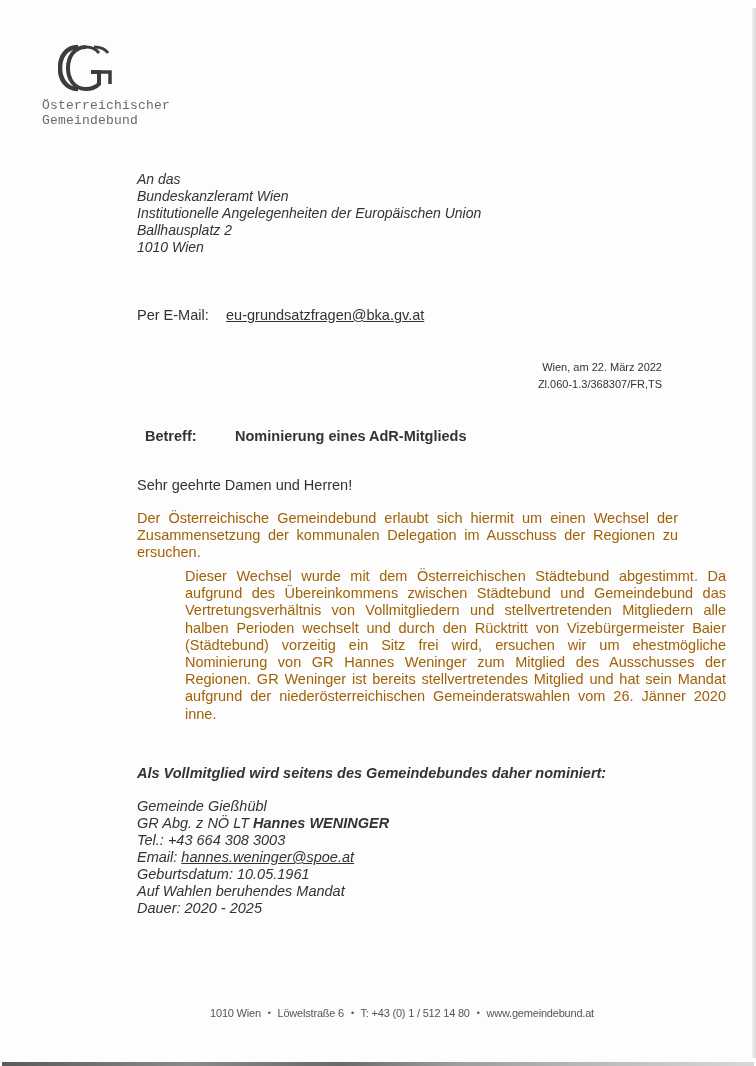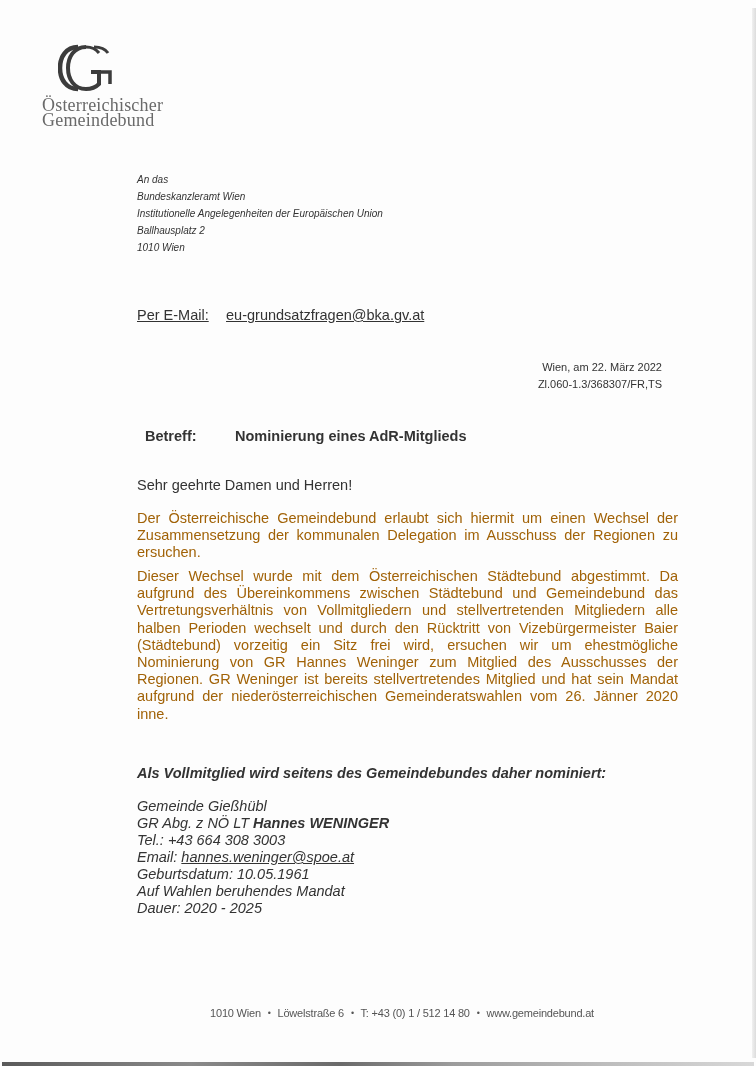--- a/index.html
+++ b/index.html
@@ -15,43 +15,43 @@
       position: absolute; right: 0; top: 8px; width: 4px; height: 1050px;
       background: linear-gradient(to right, #f0f0f0, #dcdcdc);
     }
     .scan-edge-bottom {
       position: absolute; left: 2px; bottom: 0; width: 752px; height: 4px;
       background: linear-gradient(to right, #5a5a5a 0%, #8a8a8a 25%, #6a6a6a 45%, #9c9c9c 60%, #bcbcbc 80%, #d8d8d8 100%);
     }
     .logo { position: absolute; left: 54px; top: 44px; width: 80px; }
     .logo svg { display: block; margin-left: 4px; }
     .logo-text {
-      font-family: Liberation Serif, serif; font-size: 18px; color: #6a6a6a;
+      font-family: Liberation Mono, monospace; font-size: 13px; color: #6a6a6a;
       line-height: 15px; letter-spacing: 0.2px; margin-top: 6px; margin-left: -12px;
     }
     .addr {
       position: absolute; left: 137px; top: 171px;
-      font-style: italic; font-size: 10px; line-height: 17px; color: #333;
+      font-style: italic; font-size: 14px; line-height: 17px; color: #333;
     }
     .email-line { position: absolute; left: 137px; top: 307px; font-size: 14.5px; color: #333; }
-    .email-line .lbl { text-decoration: underline; display: inline-block; width: 80px; }
+    .email-line .lbl { display: inline-block; width: 80px; }
     .email-line .val { text-decoration: underline; margin-left: 5px; }
     .dateblock {
       position: absolute; right: 94px; top: 359px; text-align: right;
       font-size: 11px; line-height: 17px; color: #333;
     }
     .subject { position: absolute; left: 137px; top: 428px; font-size: 14.5px; font-weight: bold; color: #333; margin-left: 8px; }
     .subject .lbl { display: inline-block; width: 86px; }
     .greeting { position: absolute; left: 137px; top: 477px; font-size: 14.5px; color: #333; }
     .para {
       position: absolute; left: 137px; width: 541px; font-size: 14.5px; line-height: 17.2px;
       text-align: justify; color: #a16207;
     }
     .p1 { top: 510px; }
-    .p2 { top: 568px; }
+    .p2 { top: 568px; margin-left: 48px; }
     .nominee-head {
       position: absolute; left: 137px; top: 765px; font-size: 14.5px; font-weight: bold; font-style: italic; color: #333;
     }
     .nominee {
       position: absolute; left: 137px; top: 798px; font-style: italic; font-size: 14.5px; line-height: 17px; color: #333;
     }
     .nominee .strong { font-weight: bold; }
     .nominee .mail { text-decoration: underline; }
     .footer {
       position: absolute; left: 0; width: 756px; top: 1007px; text-align: center;

